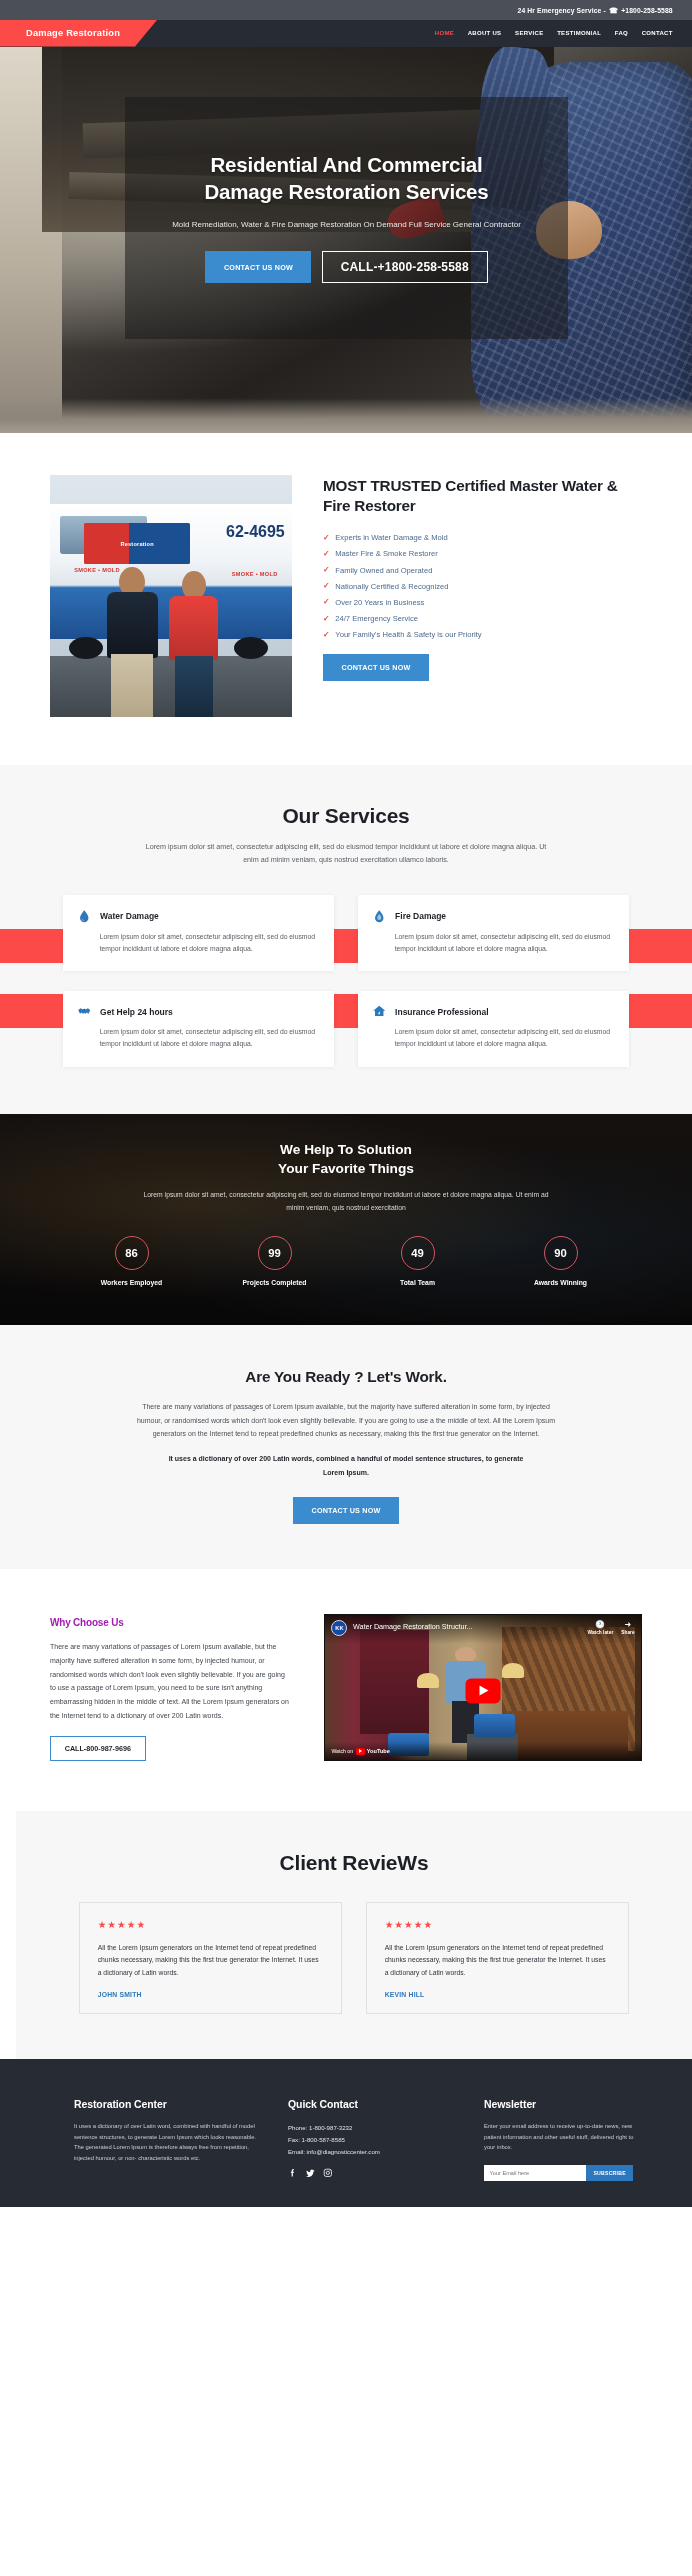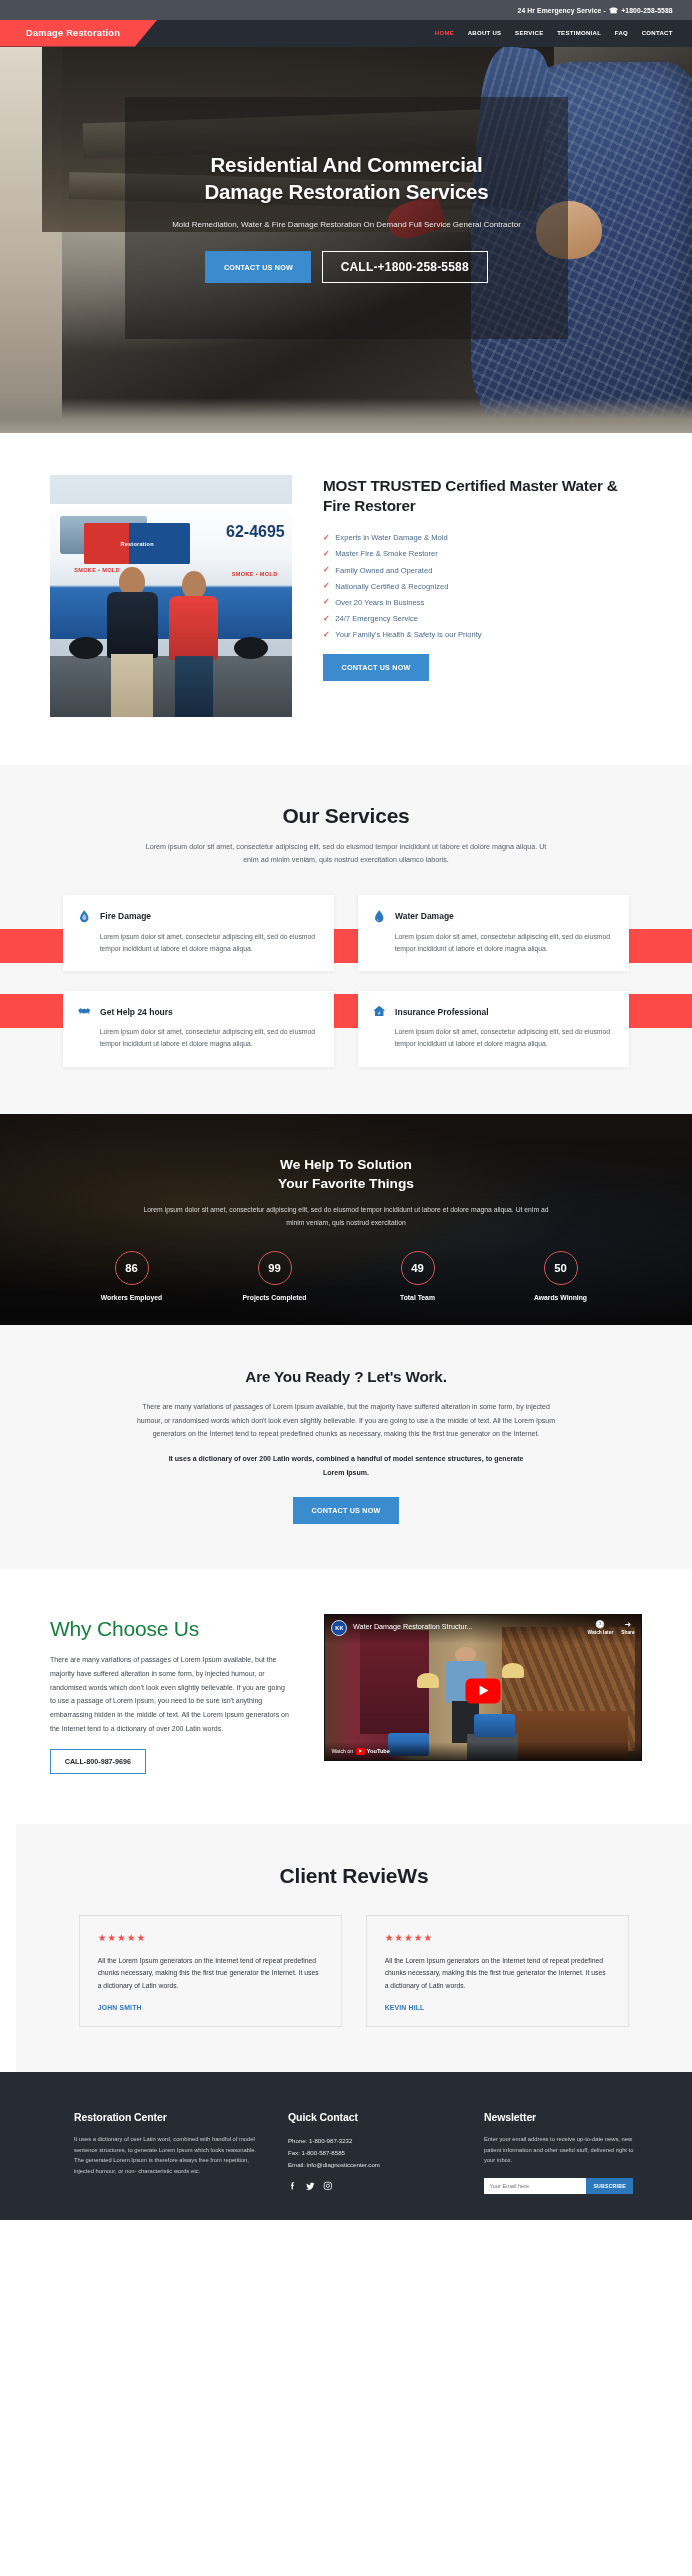--- a/index.html
+++ b/index.html
@@ -344,21 +344,20 @@
     position:absolute; inset:0;
     background:
       radial-gradient(ellipse at 28% 42%, rgba(196,150,78,.40), rgba(0,0,0,0) 55%),
       radial-gradient(ellipse at 72% 60%, rgba(60,92,120,.40), rgba(0,0,0,0) 55%),
       linear-gradient(180deg,#2a211a 0%, #191512 55%, #0d0b0a 100%);
   }
   .stats-veil { position:absolute; inset:0; background: rgba(6,6,8,.55); }
   .stats-inner {
     position: relative; z-index: 3;
     padding-top: 26px;
-    margin-top: 15px;
   }
   .stats-title {
     color: #ffffff;
     font-size: 13.7px;
     font-weight: bold;
     text-align: center;
     line-height: 1.42;
   }
   .stats-sub {
     color: #dadada;
@@ -422,23 +421,23 @@
   
   .why {
     background: #ffffff;
     display: flex;
     padding: 45px 50px 50px 50px;
     gap: 32px;
     align-items: flex-start;
   }
   .why-left { flex: 1; padding-top: 3.2px; }
   .why-title {
-    font-size: 21px;
-    font-weight: normal;
-    color: #15803d;
+    font-size: 10px;
+    font-weight: bold;
+    color: #a21caf;
     letter-spacing: -0.2px;
   }
   .why-p {
     font-size: 7px;
     color: #40474f;
     line-height: 1.95;
     margin-top: 12px;
   }
   .btn-outline-blue {
     background: transparent;
@@ -745,37 +744,37 @@
 
     <div class="red-stripe-top" style="top:164px;"></div>
     <div class="red-stripe-top" style="top:229px;"></div>
 
     <div class="services-grid">
       <div class="svc-card">
         <div class="svc-head">
           <span class="svc-icon">
             <svg viewBox="0 0 24 24" width="14.5" height="14.5">
                 <path fill="#2d78bd" d="M12 2C12 2 5 10 5 15a7 7 0 0 0 14 0c0-5-7-13-7-13z"></path>
-                <path fill="#ffffff" opacity=".55" d="M12 8c-2 2.6-3.5 4.8-3.5 6.8a3.5 3.5 0 0 0 7 0C15.5 12.8 14 10.6 12 8z"></path>
+                <path fill="#ffffff" opacity=".5" d="M9 16a3 3 0 0 0 3 3v1a4 4 0 0 1-4-4z"></path>
               </svg>
           </span>
-          <span class="svc-title">Fire Damage</span>
+          <span class="svc-title">Water Damage</span>
         </div>
         <p class="svc-body">Lorem ipsum dolor sit amet, consectetur adipiscing elit, sed do eiusmod tempor incididunt ut labore et dolore magna aliqua.</p>
       </div>
 
       <div class="svc-card">
         <div class="svc-head">
           <span class="svc-icon">
             <svg viewBox="0 0 24 24" width="14.5" height="14.5">
                 <path fill="#2d78bd" d="M12 2C12 2 5 10 5 15a7 7 0 0 0 14 0c0-5-7-13-7-13z"></path>
-                <path fill="#ffffff" opacity=".5" d="M9 16a3 3 0 0 0 3 3v1a4 4 0 0 1-4-4z"></path>
+                <path fill="#ffffff" opacity=".55" d="M12 8c-2 2.6-3.5 4.8-3.5 6.8a3.5 3.5 0 0 0 7 0C15.5 12.8 14 10.6 12 8z"></path>
               </svg>
           </span>
-          <span class="svc-title">Water Damage</span>
+          <span class="svc-title">Fire Damage</span>
         </div>
         <p class="svc-body">Lorem ipsum dolor sit amet, consectetur adipiscing elit, sed do eiusmod tempor incididunt ut labore et dolore magna aliqua.</p>
       </div>
 
       <div class="svc-card">
         <div class="svc-head">
           <span class="svc-icon">
             <svg viewBox="0 0 24 24" width="14.5" height="14.5">
                 <path fill="#2d78bd" d="M2 10l4-3 4 2 2-1 2 1 4-2 4 3-3 6-3-2-2 2-2-1-2 1-2-2-3 2z"></path>
                 <path fill="#1a5b94" d="M10 9l2-1 2 1-2 2z"></path>
@@ -817,21 +816,21 @@
         </div>
         <div class="stat">
           <div class="stat-circle">99</div>
           <div class="stat-label">Projects Completed</div>
         </div>
         <div class="stat">
           <div class="stat-circle">49</div>
           <div class="stat-label">Total Team</div>
         </div>
         <div class="stat">
-          <div class="stat-circle">50</div>
+          <div class="stat-circle">90</div>
           <div class="stat-label">Awards Winning</div>
         </div>
       </div>
     </div>
   </div>
 
   <div class="ready">
     <h2 class="ready-title">Are You Ready ? Let's Work.</h2>
     <p class="ready-p">There are many variations of passages of Lorem Ipsum available, but the majority have suffered alteration in some form, by injected humour, or randomised words which don't look even slightly believable. If you are going to use a the middle of text. All the Lorem Ipsum generators on the Internet tend to repeat predefined chunks as necessary, making this the first true generator on the Internet.</p>
     <p class="ready-p2">It uses a dictionary of over 200 Latin words, combined a handful of model sentence structures, to generate Lorem Ipsum.</p>

